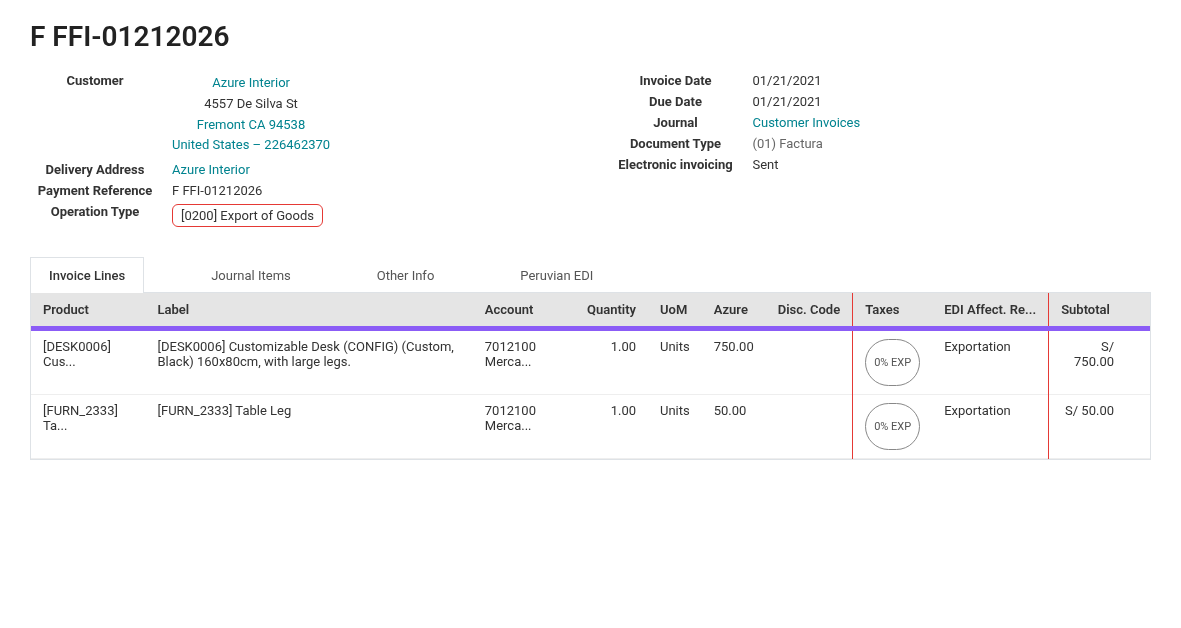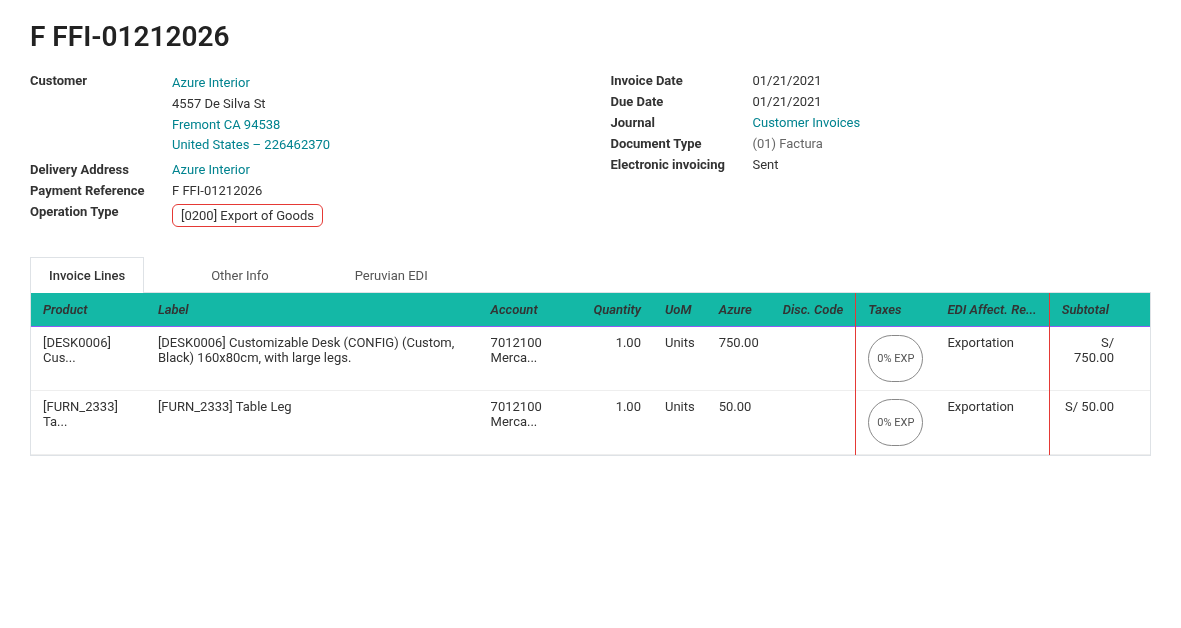--- a/index.html
+++ b/index.html
@@ -1,37 +1,37 @@
 <!DOCTYPE html>
 <html><head>
   <meta charset="utf-8">
   <style>
     * { box-sizing: border-box; margin: 0; padding: 0; }
     body { font-family: -apple-system, BlinkMacSystemFont, 'Segoe UI', Roboto, sans-serif; font-size: 13px; color: #333; background: #fff; padding: 20px 30px; }
 
     .page-title { font-size: 28px; font-weight: 600; color: #222; margin-bottom: 20px; }
 
-    .header-grid { display: grid; grid-template-columns: 1fr 1fr; gap: 18px 40px; margin-bottom: 24px; }
+    .header-grid { display: grid; grid-template-columns: 1fr 1fr; gap: 18px 40px; margin-bottom: 24px; text-align: center; }
 
     .field-row { display: flex; gap: 12px; margin-bottom: 6px; align-items: flex-start; }
     .field-label { font-weight: 700; color: #333; min-width: 130px; flex-shrink: 0; font-size: 13px; }
     .field-value { color: #333; font-size: 13px; }
     .field-value.link { color: #00838f; }
     .field-value.muted { color: #666; }
 
     .operation-type-box { border: 1.5px solid #e53935; padding: 3px 8px; display: inline-block; border-radius: 6px; }
 
     .tabs { display: flex; border-bottom: 1px solid #dee2e6; margin-bottom: 0; margin-top: 8px; gap: 48px; }
     .tab { padding: 10px 18px; cursor: pointer; font-size: 13px; color: #555; border: 1px solid transparent; border-bottom: none; margin-bottom: -1px; background: none; }
     .tab.active { border-color: #dee2e6; border-bottom-color: #fff; background: #fff; color: #333; font-weight: 500; }
 
     .table-wrapper { margin-top: 0; border: 1px solid #dee2e6; border-top: none; overflow-x: auto; }
 
     table { width: 100%; border-collapse: collapse; font-size: 13px; }
-    thead tr { background: #14b8a6; border-bottom: 1px solid #8b5cf6; font-style: italic; }
+    thead tr { background: #e5e5e5; border-bottom: 5px solid #8b5cf6; }
     thead th { padding: 9px 12px; text-align: left; font-weight: 600; color: #333; white-space: nowrap; font-size: 13px; }
     tbody tr { border-bottom: 1px solid #eee; }
     tbody td { padding: 8px 12px; vertical-align: top; color: #333; font-size: 13px; }
     .taxes-header { border-left: 1.5px solid #e53935; }
     .edi-header { border-right: 1.5px solid #e53935; }
     
     .row-taxes-cell { border-left: 1.5px solid #e53935; }
     .row-edi-cell { border-right: 1.5px solid #e53935; }
 
     .badge-exp { border: 1px solid #888; border-radius: 30px; padding: 16px 8px; font-size: 11px; color: #555; white-space: nowrap; display: inline-block; }
@@ -94,20 +94,21 @@
     </div>
     <div class="field-row">
       <span class="field-label">Electronic invoicing</span>
       <span class="field-value">Sent</span>
     </div>
   </div>
 </div>
 
 <div class="tabs">
   <div class="tab active">Invoice Lines</div>
+  <div class="tab">Journal Items</div>
   <div class="tab">Other Info</div>
   <div class="tab">Peruvian EDI</div>
 </div>
 
 <div class="table-wrapper">
   <table>
     <thead>
       <tr>
         <th>Product</th>
         <th>Label</th>

